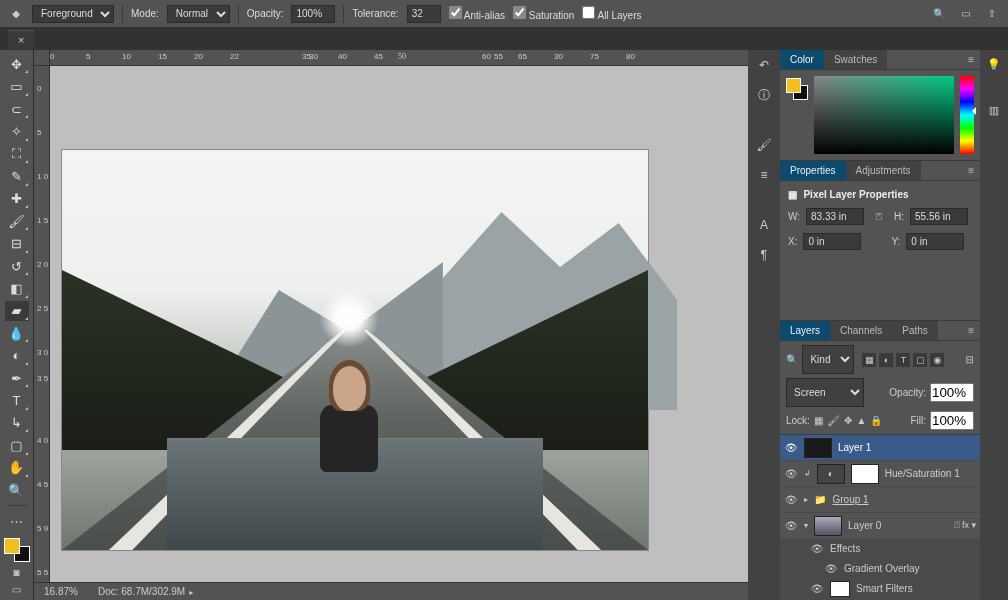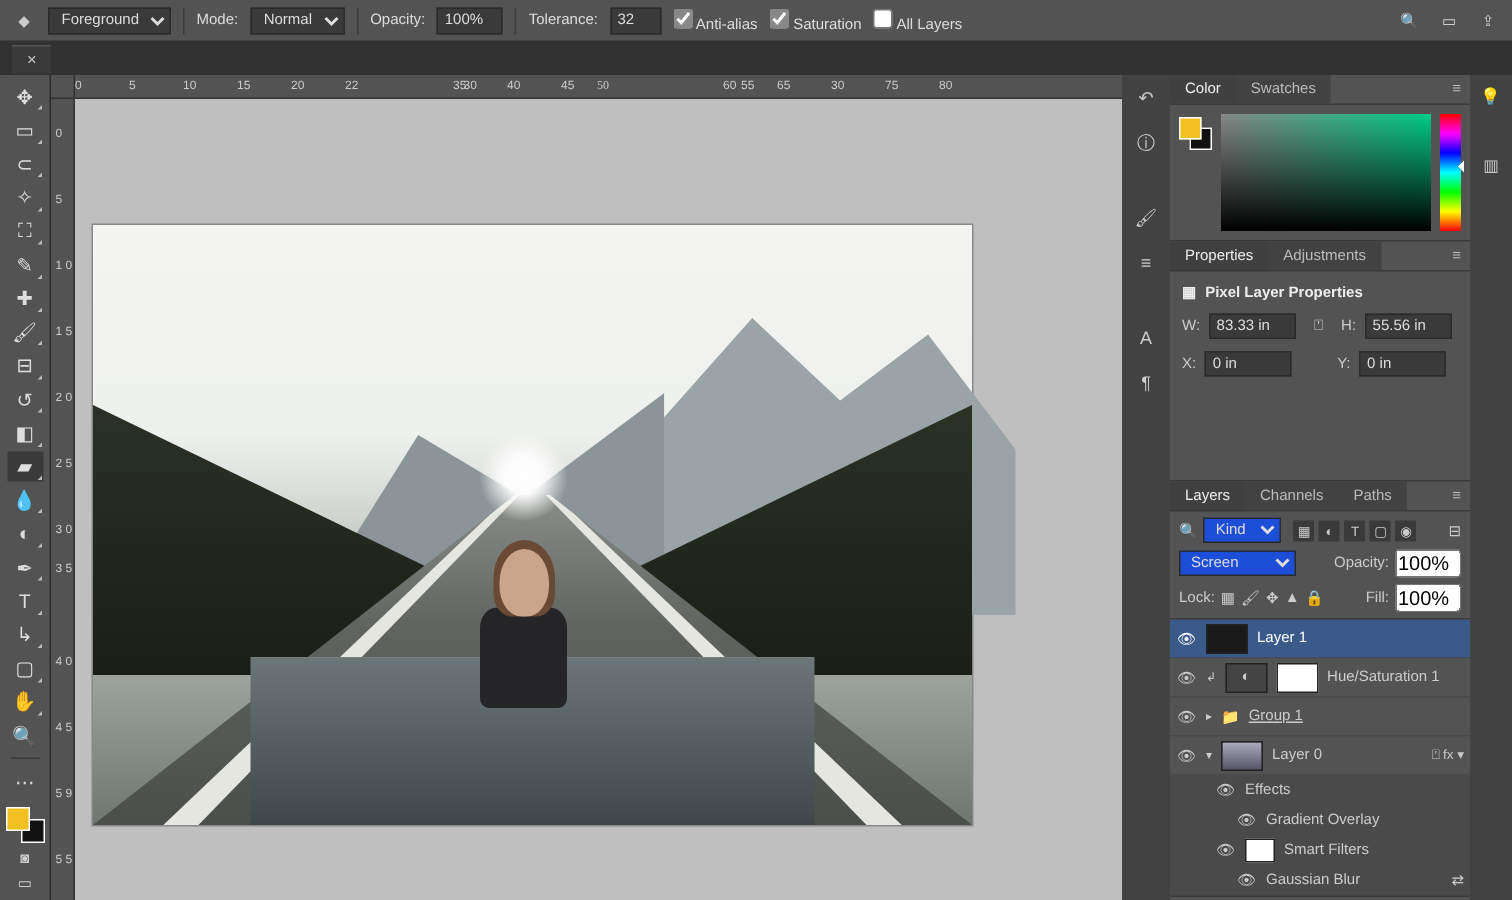--- a/index.html
+++ b/index.html
@@ -64,21 +64,21 @@
 .hair{position:absolute;left:25%;top:-5%;width:50%;height:45%;background:#6b4a35;border-radius:50% 50% 30% 30%}
 .body-p{position:absolute;left:15%;top:35%;width:70%;height:60%;background:#252528;border-radius:20% 20% 10% 10%}
 
 
 .right-col{width:260px;display:flex}
 .right-strip{width:32px;background:#424242;display:flex;flex-direction:column;align-items:center;padding:6px 0;gap:12px}
 .right-strip .ic{width:18px;height:18px;display:flex;align-items:center;justify-content:center;color:#ccc;font-size:12px}
 .panels{flex:1;background:#535353;display:flex;flex-direction:column}
 .panel-tabs{display:flex;align-items:center;height:22px;font-size:10px;border-bottom:1px solid #3a3a3a}
 .panel-tabs .tab-p{padding:4px 10px;color:#bbb}
-.panel-tabs .tab-p.active{background:#404040;color:#eee}
+.panel-tabs .tab-p.active{background:#0c4a6e;color:#eee}
 .panel-tabs .tab-p.inactive{background:#424242}
 .panel-tabs .menu{margin-left:auto;padding:0 6px;color:#bbb}
 
 
 .color-panel{padding:6px;display:flex;gap:6px;border-bottom:1px solid #3a3a3a}
 .color-swatch{width:22px;height:22px;position:relative;align-self:flex-start;margin-top:2px}
 .color-swatch .fg{position:absolute;width:15px;height:15px;background:#f0c020;border:1px solid #fff;top:0;left:0;z-index:2}
 .color-swatch .bg{position:absolute;width:15px;height:15px;background:#111;border:1px solid #fff;bottom:0;right:0}
 .color-field{flex:1;height:78px;background:linear-gradient(to right,#666,#0c8)}
 .color-field{background:linear-gradient(to top,#000,transparent),linear-gradient(to right,#888,#0c8);position:relative}
@@ -89,21 +89,21 @@
 .props{padding:8px;display:flex;flex-direction:column;gap:8px;border-bottom:1px solid #3a3a3a;min-height:140px}
 .props .title{font-weight:600;font-size:10px;color:#eee;display:flex;align-items:center;gap:6px}
 .props .row{display:flex;gap:6px;align-items:center}
 .props input{width:58px;background:#3a3a3a;border:1px solid #2a2a2a;color:#ddd;font-size:10px;padding:2px 4px}
 .props .link{width:18px;text-align:center;color:#ccc}
 
 
 .layers-panel{flex:1;display:flex;flex-direction:column}
 .layers-head{padding:4px 6px;display:flex;flex-direction:column;gap:4px;border-bottom:1px solid #3a3a3a}
 .layers-head .row{display:flex;align-items:center;gap:4px;font-size:10px}
-.layers-head select,.layers-head input[type=text]{background:#1d4ed8;border:1px solid #2a2a2a;color:#ddd;font-size:10px;padding:1px 3px;height:17px}
+.layers-head select,.layers-head input[type=text]{background:#404040;border:1px solid #2a2a2a;color:#ddd;font-size:10px;padding:1px 3px;height:29px}
 .filter-icons{display:flex;gap:3px;margin-left:4px}
 .filter-icons .fi{width:14px;height:14px;background:#3a3a3a;display:flex;align-items:center;justify-content:center;font-size:9px}
 .layers-list{flex:1;overflow:auto}
 .layer-row{display:flex;align-items:center;height:26px;padding:0 4px;gap:6px;border-bottom:1px solid #4a4a4a;font-size:10px}
 .layer-row.active{background:#3a5a8a;color:#fff}
 .layer-row .eye{width:14px;text-align:center}
 .layer-row .thumb{width:28px;height:20px;background:#888;border:1px solid #222;flex-shrink:0}
 .layer-row .thumb.mask{background:#fff}
 .layer-row .thumb.dark{background:#1a1a1a}
 .layer-row .thumb.adj{background:#444;display:flex;align-items:center;justify-content:center}
@@ -234,20 +234,24 @@
             <div class="glow"></div>
             <div class="water"></div>
             <div class="person">
                 <div class="body-p"></div>
                 <div class="hair"></div>
                 <div class="head"></div>
               </div>
           </div>
         </div>
       </div>
+      <div class="status-bar">
+        <span>16.87%</span>
+        <span><span>Doc: 68.7M/302.9M</span><span class="arrow">▸</span></span>
+      </div>
     </div>
 
     <div class="right-col">
       <div class="right-strip">
         <div class="ic">↶</div>
         <div class="ic">ⓘ</div>
         <div style="height:8px"></div>
         <div class="ic">🖌</div>
         <div class="ic">≡</div>
         <div style="height:8px"></div>

